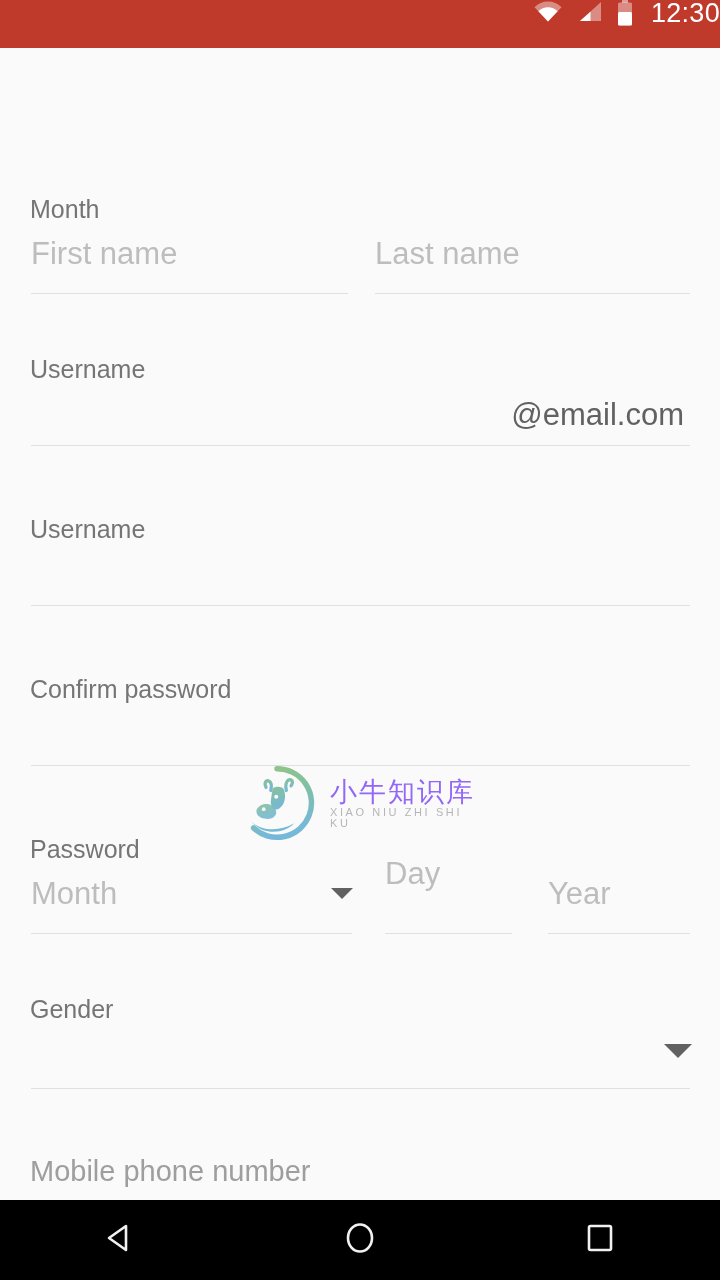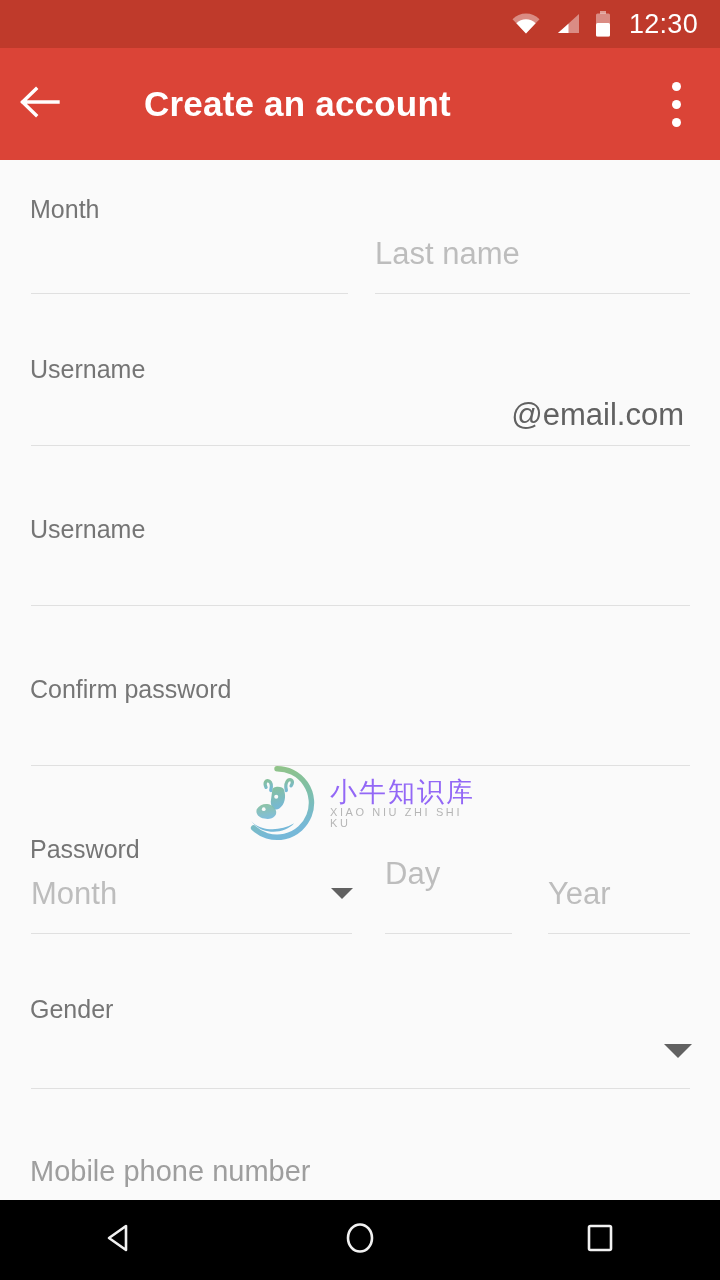--- a/index.html
+++ b/index.html
@@ -9,22 +9,22 @@
     background:#fafafa;
     font-family:"Liberation Sans", sans-serif;
     -webkit-font-smoothing:antialiased;
   }
   #screen { position:relative; width:720px; height:1280px; background:#fafafa; }
 
   
   .statusbar {
     position:absolute; top:0; left:0; width:720px; height:48px;
     background:#bf3a2b;
-    display:flex; align-items:center; justify-content:flex-end;
-    padding-right:22px; gap:14px;
+    display:flex; align-items:flex-start; justify-content:flex-end;
+    gap:14px;
   }
   .sb-icon { display:flex; align-items:center; }
   .sb-time {
     color:#ffffff; font-size:27px; letter-spacing:0.3px;
     margin-left:4px; line-height:1;
   }
 
   
   .appbar {
     position:absolute; top:48px; left:0; width:720px; height:112px;
@@ -127,41 +127,27 @@
     <span class="sb-icon">
       <svg width="16" height="26" viewBox="0 0 16 26">
         <rect x="5" y="0" width="6" height="3" fill="#ffffff" fill-opacity="0.5"></rect>
         <rect x="1" y="2.5" width="14" height="23" rx="1.5" fill="#ffffff" fill-opacity="0.42"></rect>
         <rect x="1" y="12" width="14" height="13.5" rx="1.5" fill="#ffffff"></rect>
       </svg>
     </span>
     <span class="sb-time">12:30</span>
   </div>
 
-  <div class="appbar">
-    <div class="back-btn">
-      <span>
-        <svg width="42" height="36" viewBox="0 0 42 36">
-          <path d="M40 18 H5 M18 5 L4.5 18 L18 31" stroke="#ffffff" stroke-width="3.4" fill="none" stroke-linecap="square" stroke-linejoin="miter"></path>
-        </svg>
-      </span>
-    </div>
-    <div class="appbar-title">Create an account</div>
-    <div class="overflow-btn">
-      <span class="dot"></span>
-      <span class="dot"></span>
-      <span class="dot"></span>
-    </div>
-  </div>
 
   <div class="content">
 
     <div class="field-label" style="top:35px;">Month</div>
 
     <div class="tap-zone" style="left:30px; top:72px; width:318px; height:62px;"></div>
+    <div class="placeholder" style="left:31px; top:76px;">First name</div>
     <div class="underline" style="left:31px; top:133px; width:317px;"></div>
 
     <div class="tap-zone" style="left:374px; top:72px; width:316px; height:62px;"></div>
     <div class="placeholder" style="left:375px; top:76px;">Last name</div>
     <div class="underline" style="left:375px; top:133px; width:315px;"></div>
 
     <div class="field-label" style="top:195px;">Username</div>
 
     <div class="tap-zone" style="left:30px; top:232px; width:660px; height:62px;"></div>
     <div class="value-text" style="right:36px; top:237px;">@email.com</div>

